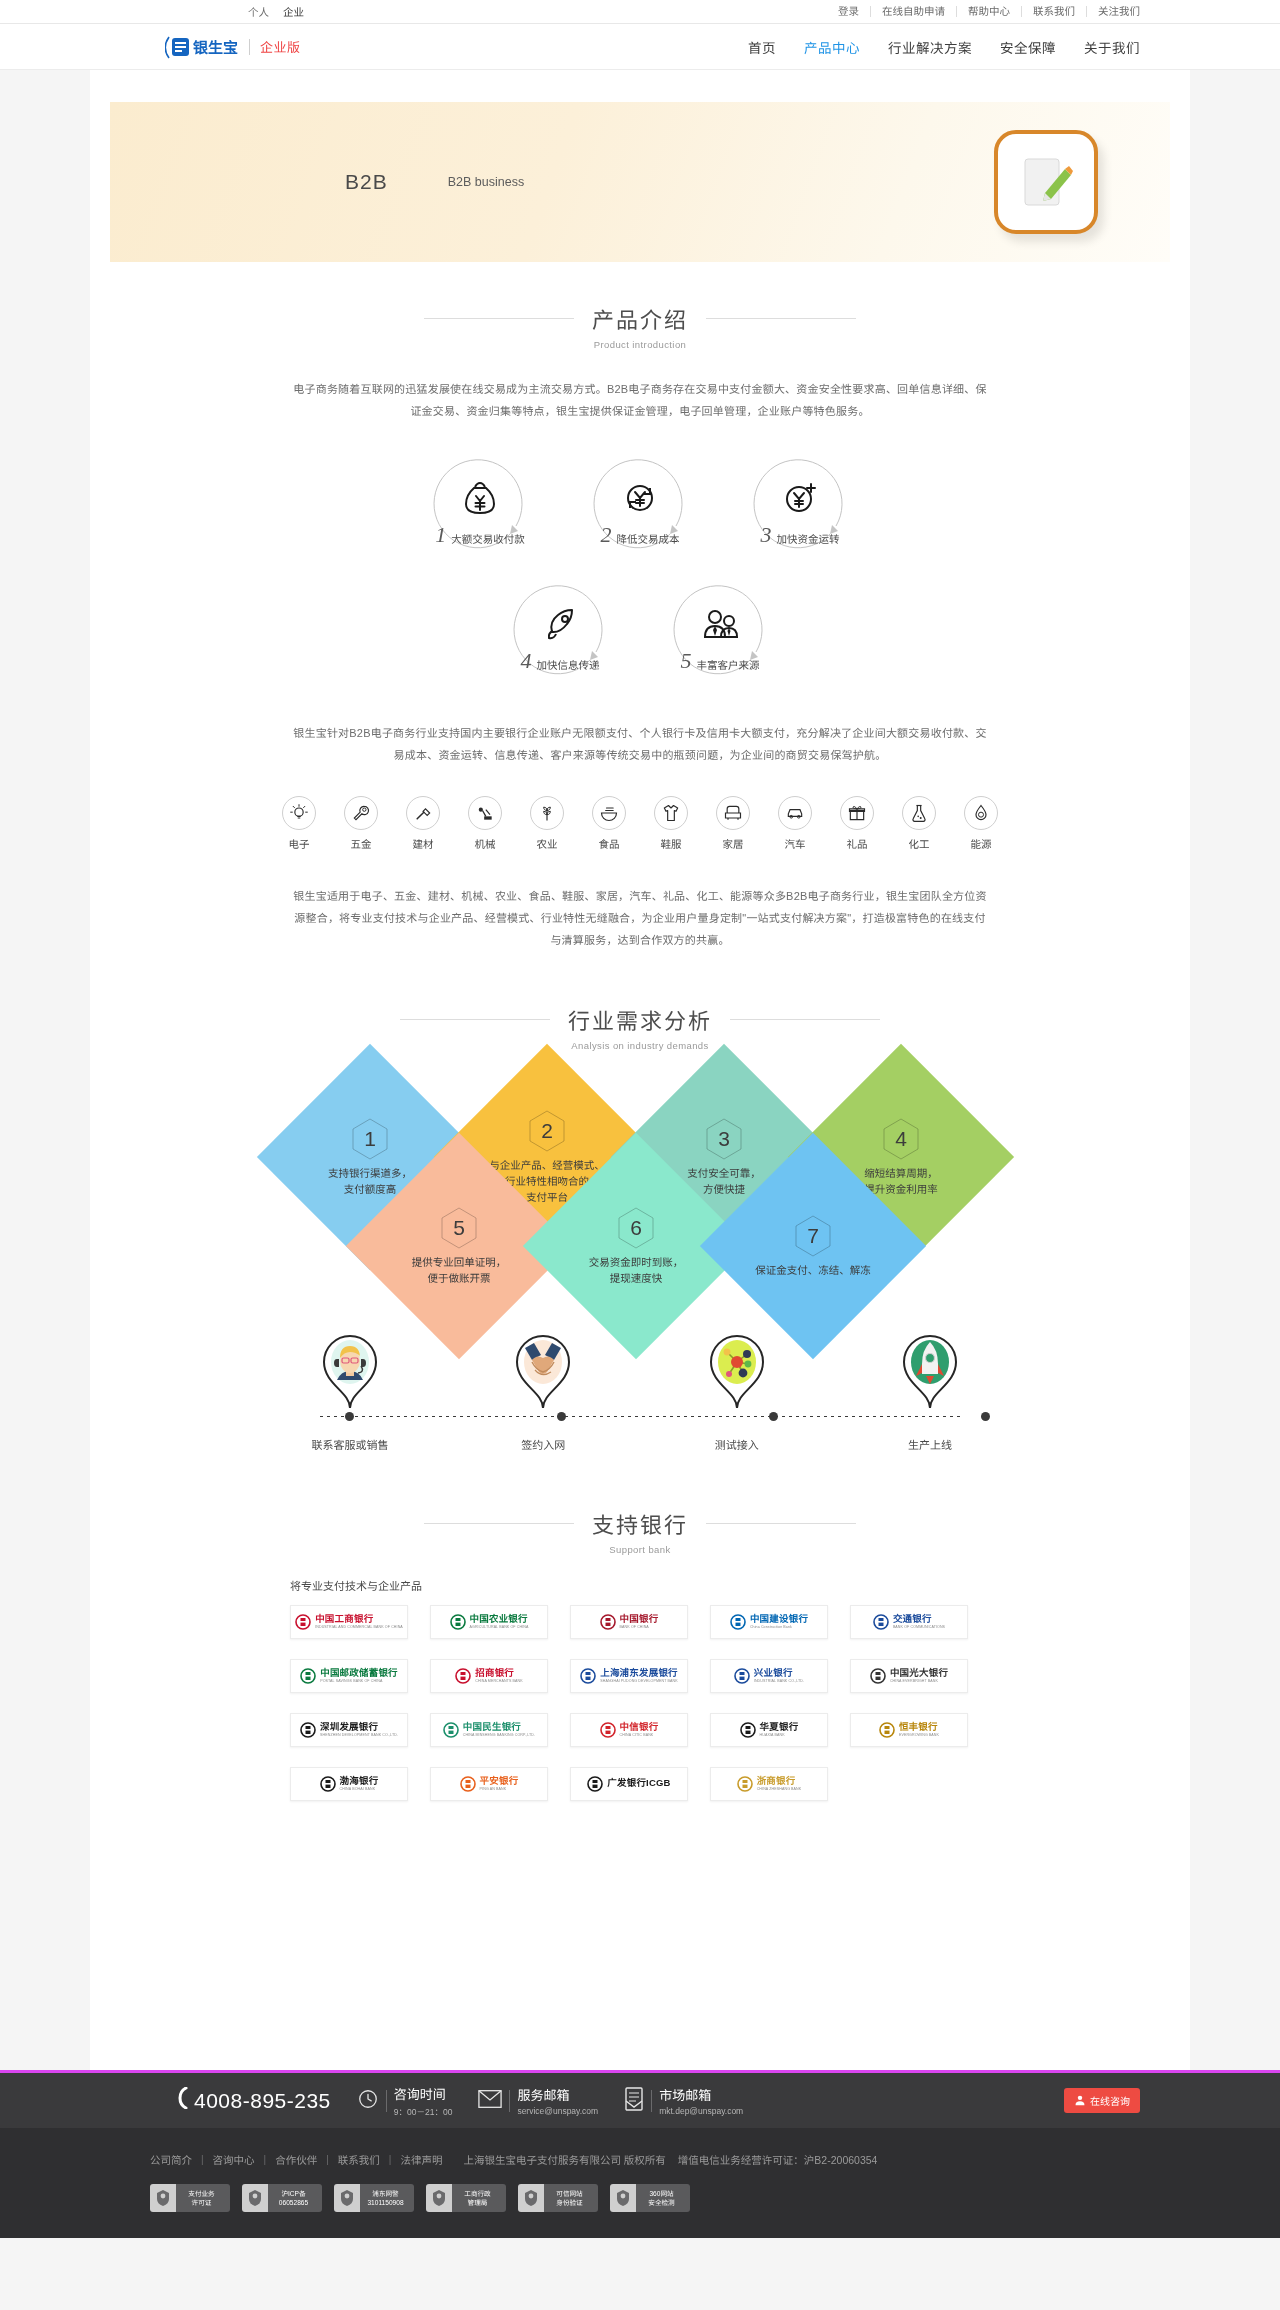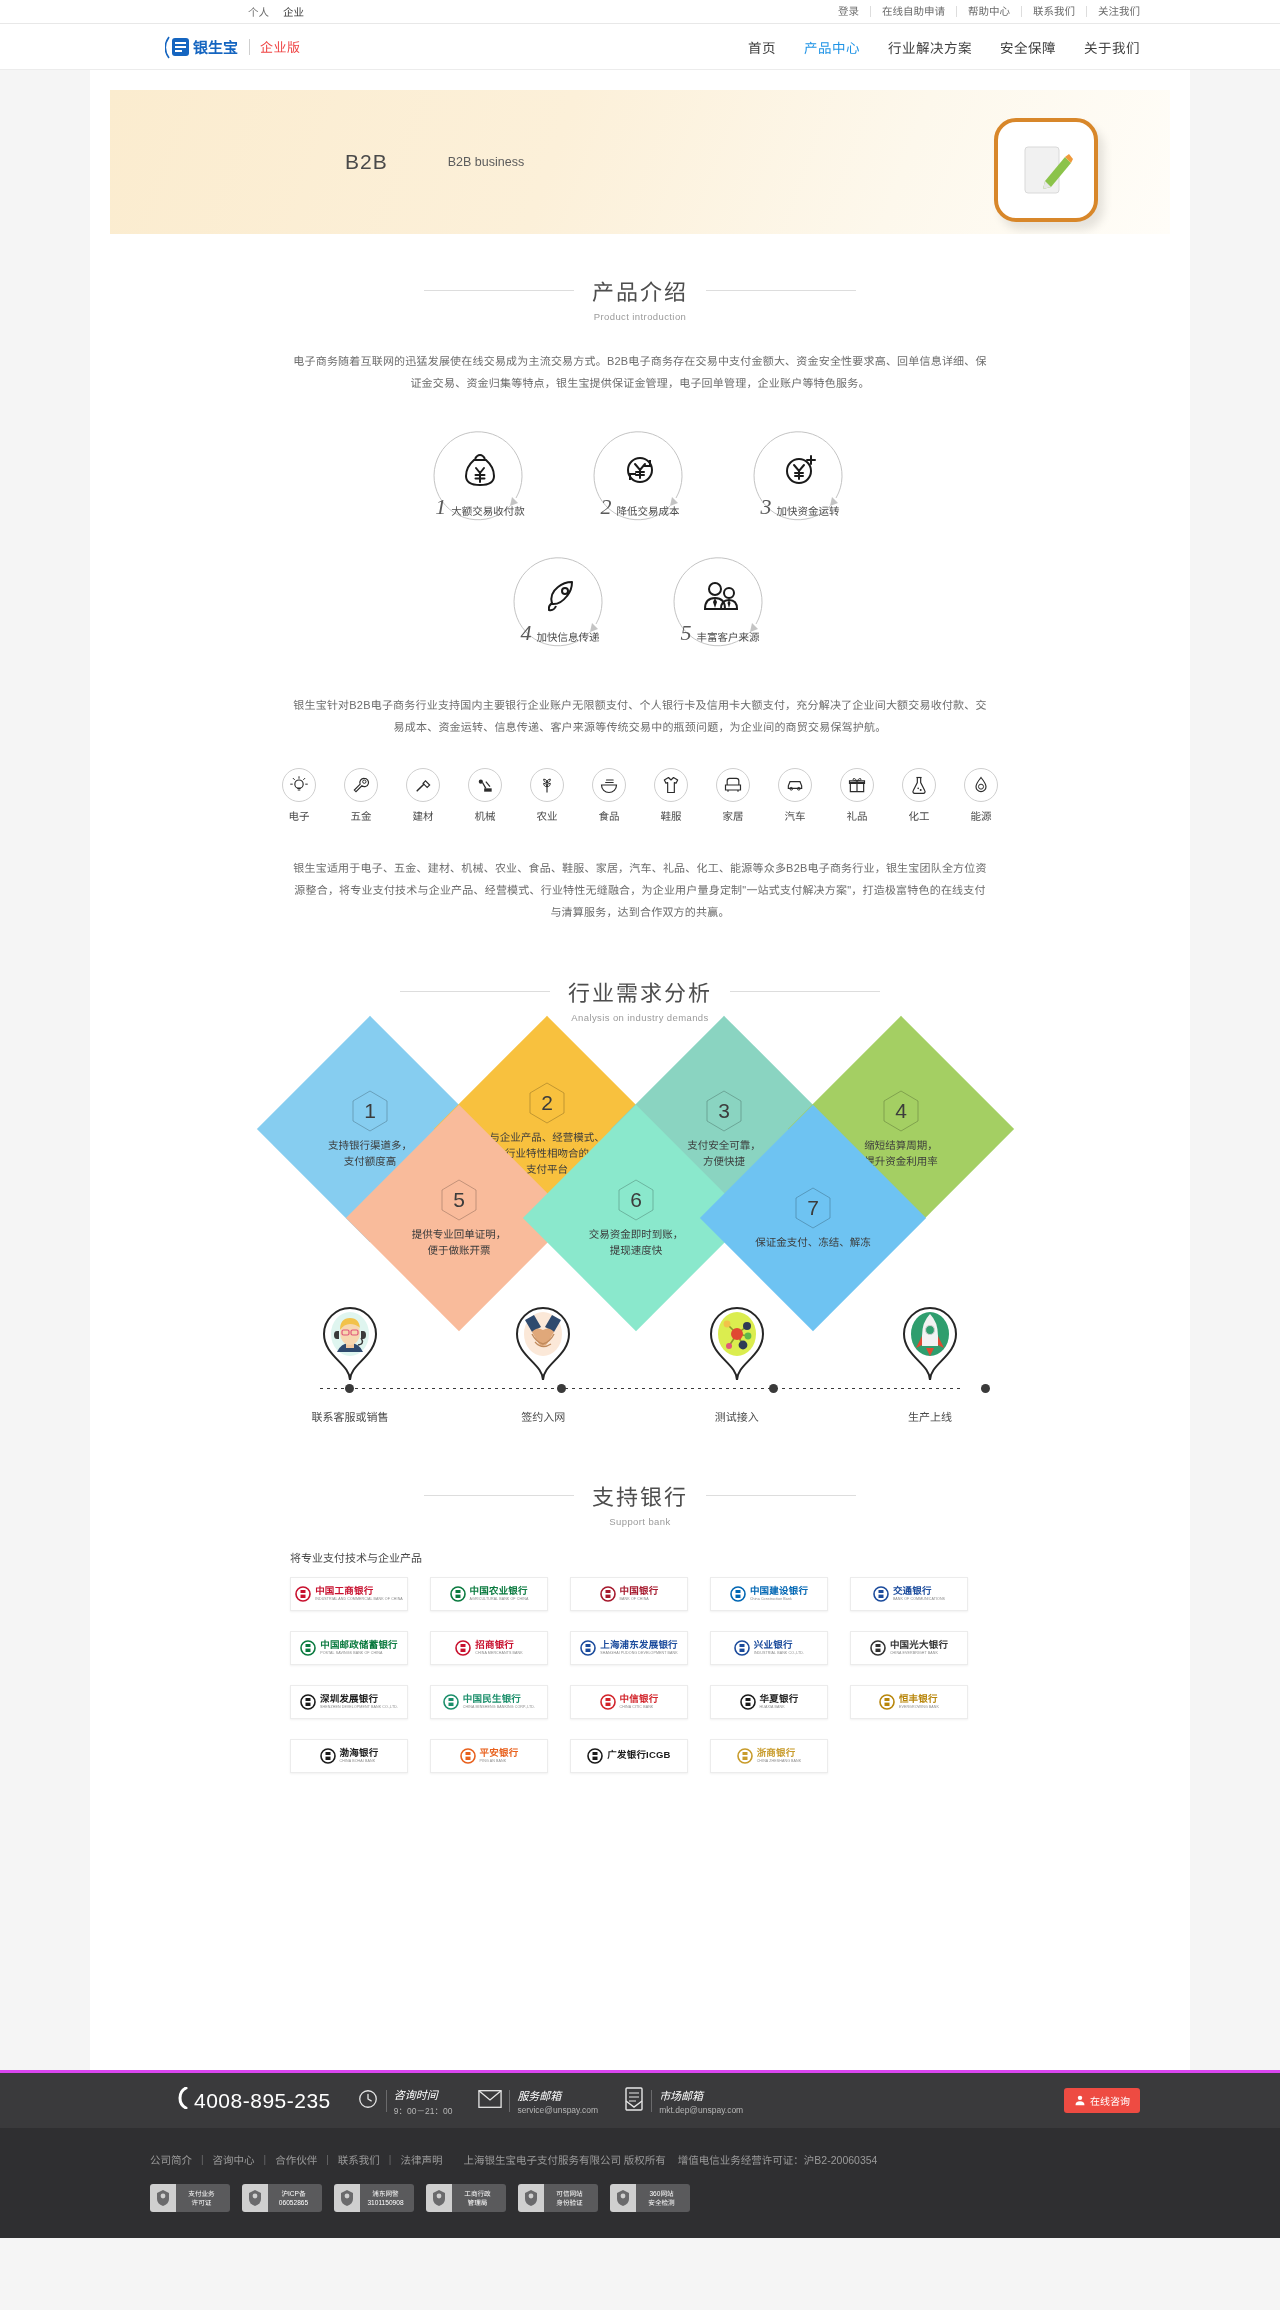--- a/index.html
+++ b/index.html
@@ -44,21 +44,21 @@
 
   
   .sheet {
     width:1100px; margin:0 auto; background:#fff; padding-bottom:50px;
     min-height:2000px;
   }
   .sheet-inner { padding:20px 20px 0; }
 
   
   .banner {
-    height:144px; margin:0 0 0 0; position:relative; overflow:hidden;
+    height:160px; margin:12px 0 0 0; position:relative; overflow:hidden;
     background:linear-gradient(110deg,#fbeccf 0%,#fcf0d9 42%,#fdf8ec 74%,#fffdf8 100%);
     display:flex; align-items:center;
   }
   .banner-title {
     margin-left:235px; font-size:21px; color:#4a4a4a; font-weight:400; letter-spacing:1px;
   }
   .banner-sub { margin-left:60px; font-size:12.5px; color:#5c5c5c; }
   .banner-icon {
     position:absolute; right:72px; top:28px; width:104px; height:104px;
   }
@@ -178,21 +178,21 @@
     border-top:3px solid #d946ef;
   }
   .ft-inner { width:1000px; margin:0 auto; display:flex; align-items:center; gap:26px; }
   .ft-phone {
     display:flex; align-items:center; gap:6px; color:#fff;
     font-size:21px; letter-spacing:.5px; margin-left:34px;
   }
   .ft-item { display:flex; align-items:center; gap:7px; color:#ddd; }
   .ft-item .vl { width:1px; height:22px; background:#6a6a6c; }
   .ft-item .tx { display:flex; flex-direction:column; gap:2px; }
-  .ft-item .t1 { font-size:11px; color:#fff;font-style:italic; }
+  .ft-item .t1 { font-size:13px; color:#fff; }
   .ft-item .t2 { font-size:8.5px; color:#b6b6b6; }
   .ft-btn {
     margin-left:auto; background:#ee4b42; color:#fff; font-size:10px;
     padding:5px 10px; border-radius:3px; display:flex; align-items:center; gap:4px;
     border:none; cursor:pointer;
   }
   .footer-bot { background:#2f2f31; padding:24px 4px 26px; }
   .fb-inner { width:1000px; margin:0 auto; padding-left:10px; }
   .fb-links { display:flex; align-items:center; gap:0; flex-wrap:wrap; }
   .fb-links a { font-size:10.5px; color:#9a9a9a; text-decoration:none; padding:0 9px; }

